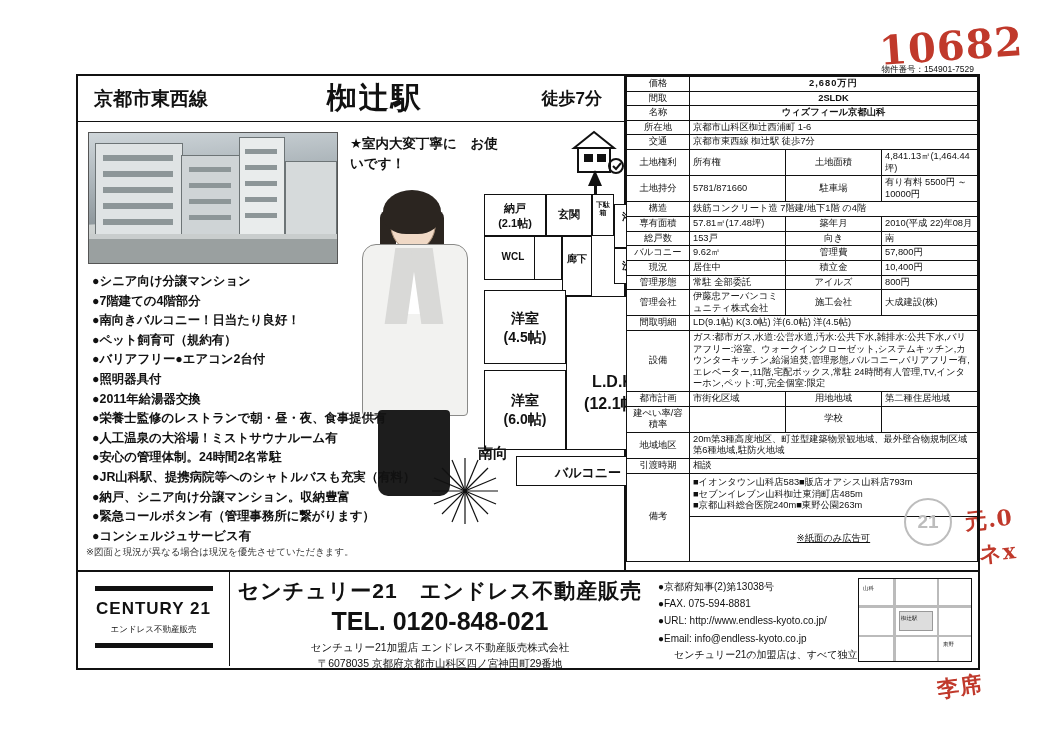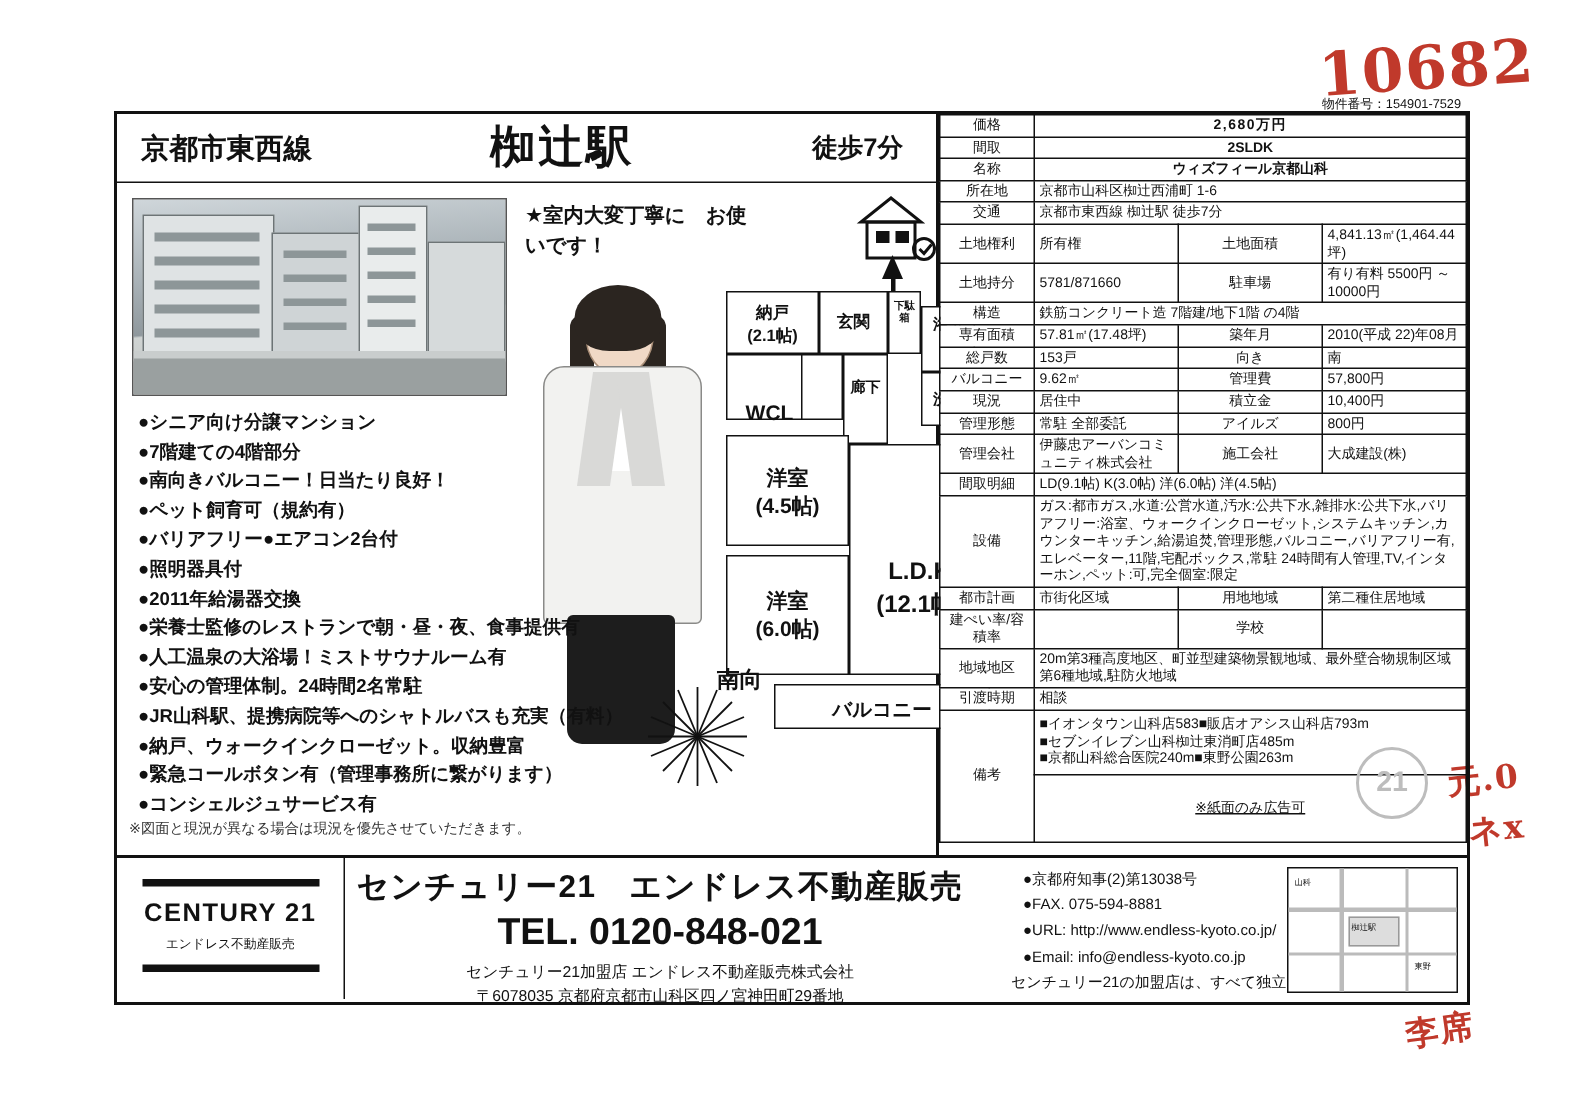--- a/index.html
+++ b/index.html
@@ -113,21 +113,21 @@
   .c21box{position:absolute;left:0;top:0;width:152px;height:94px;border-right:1px solid #111;box-sizing:border-box;text-align:center;}
   .c21box .bar{width:118px;height:5px;background:#111;margin:14px auto 8px;}
   .c21box .nm{font-size:17px;font-weight:bold;letter-spacing:1px;}
   .c21box .sub{font-size:8.5px;margin-top:5px;}
   .c21box .bar2{width:118px;height:5px;background:#111;margin:7px auto 0;}
   .midbox{position:absolute;left:152px;top:0;width:420px;height:94px;text-align:center;}
   .midbox .co{font-size:21px;font-weight:bold;margin-top:5px;letter-spacing:1px;}
   .midbox .tel{font-size:25px;font-weight:bold;margin-top:2px;}
   .midbox .l3{font-size:10.5px;margin-top:5px;}
   .midbox .l4{font-size:10.5px;margin-top:2px;}
-  .contact{position:absolute;left:604px;top:6px;width:260px;font-size:10px;line-height:1.72;}
+  .contact{position:absolute;left:580px;top:6px;width:260px;font-size:10px;line-height:1.72;}
   .indep{position:absolute;left:596px;top:76px;font-size:10px;}
   .minimap{position:absolute;right:6px;top:6px;width:112px;height:82px;border:1px solid #111;background:#fff;}
   .minimap .mg{position:absolute;background:#bbb;}
   .minimap .lbl{position:absolute;font-size:5.5px;}
   .minimap .blk{position:absolute;background:#ddd;border:1px solid #999;}
 </style>
 </head>
 <body>
 
 <div class="sheet">
@@ -202,21 +202,21 @@
         <div>●7階建ての4階部分</div>
         <div>●南向きバルコニー！日当たり良好！</div>
         <div>●ペット飼育可（規約有）</div>
         <div>●バリアフリー●エアコン2台付</div>
         <div>●照明器具付</div>
         <div>●2011年給湯器交換</div>
         <div>●栄養士監修のレストランで朝・昼・夜、食事提供有</div>
         <div>●人工温泉の大浴場！ミストサウナルーム有</div>
         <div>●安心の管理体制。24時間2名常駐</div>
         <div>●JR山科駅、提携病院等へのシャトルバスも充実（有料）</div>
-        <div>●納戸、ウォークインクローゼット。収納豊富</div>
+        <div>●納戸、シニア向け分譲マンション。収納豊富</div>
         <div>●緊急コールボタン有（管理事務所に繋がります）</div>
         <div>●コンシェルジュサービス有</div>
       </div>
 
       <div class="note">※図面と現況が異なる場合は現況を優先させていただきます。</div>
 
       <div class="plan">
 
         <div class="compass">
           <div class="arrow"></div>
@@ -231,21 +231,21 @@
         <div class="room" style="left:70px;top:0;width:46px;height:42px;font-size:11px;padding-top:12px;">
           <span class="rn">玄関</span>
         </div>
         <div class="room" style="left:116px;top:0;width:22px;height:42px;font-size:7px;padding-top:6px;line-height:1.1;">
           <span class="rn">下駄箱</span>
         </div>
         <div class="room" style="left:138px;top:10px;width:36px;height:44px;font-size:10px;padding-top:6px;line-height:1.2;">
           <span class="rn">浴室</span>
         </div>
 
-        <div class="room" style="left:8px;top:42px;width:58px;height:44px;font-size:14px;padding-top:30px;">
+        <div class="room" style="left:8px;top:42px;width:58px;height:44px;font-size:10px;padding-top:14px;">
           <span class="rn">WCL</span>
         </div>
         <div class="room" style="left:58px;top:42px;width:28px;height:44px;font-size:10px;padding-top:8px;"></div>
         <div class="room" style="left:86px;top:42px;width:30px;height:60px;font-size:10px;padding-top:16px;line-height:1.1;">
           <span class="rn">廊下</span>
         </div>
         <div class="room" style="left:138px;top:54px;width:46px;height:36px;font-size:10px;padding-top:10px;">
           <span class="rn">洗面所</span>
         </div>
 

